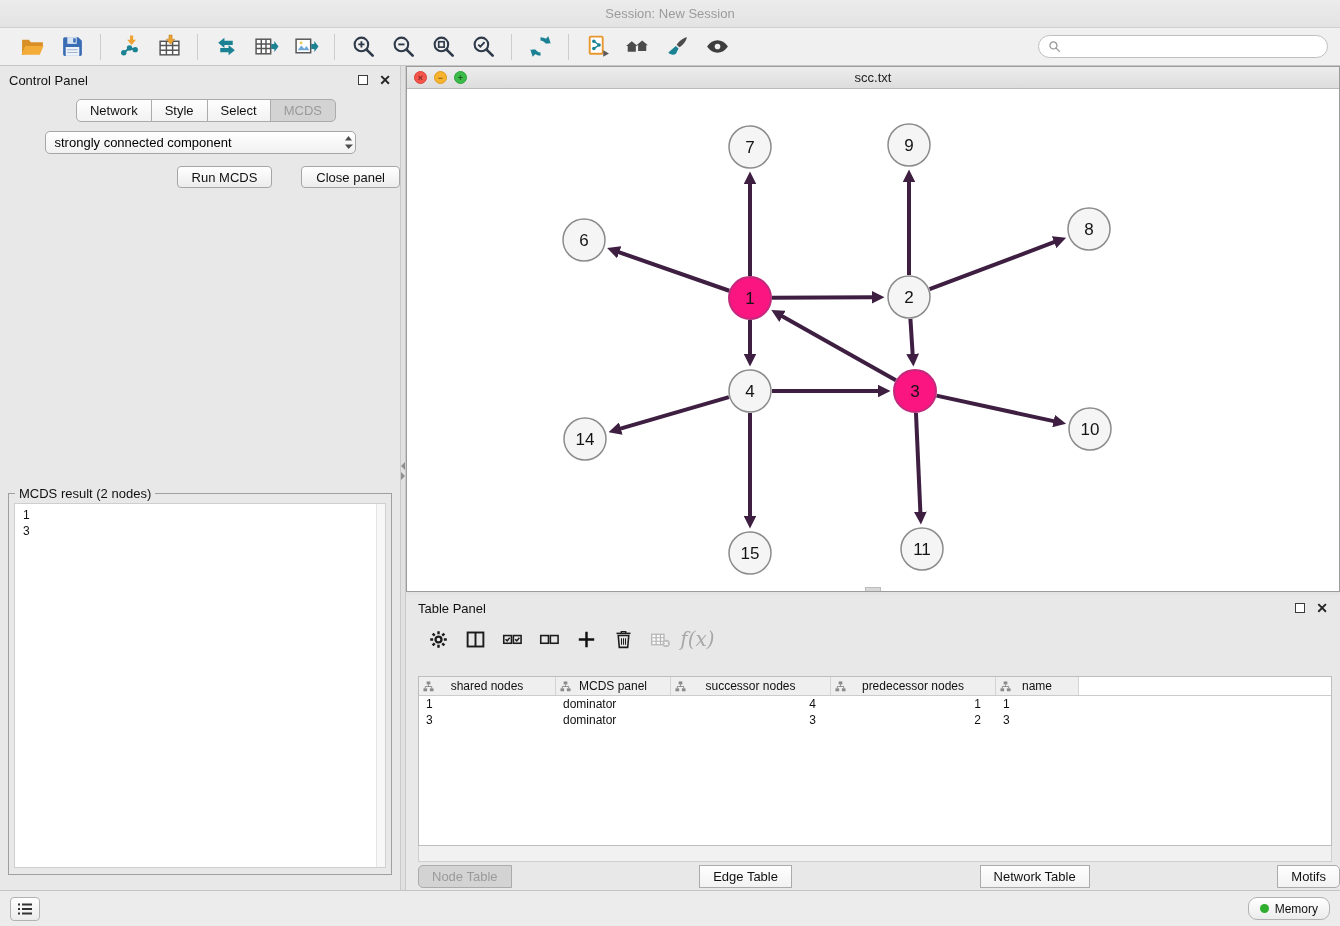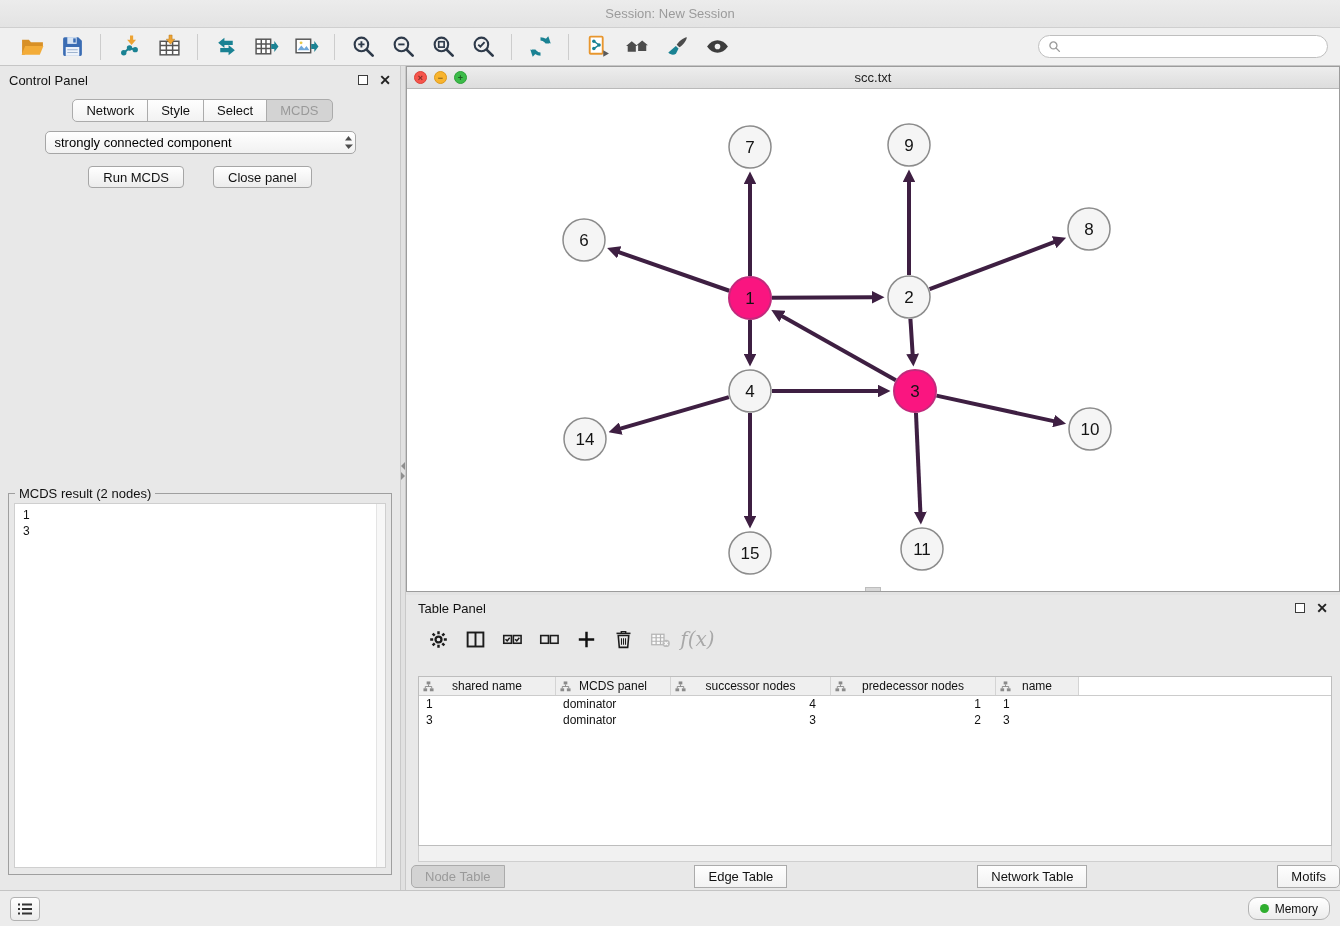--- a/index.html
+++ b/index.html
@@ -15,27 +15,27 @@
   .searchbox input{border:none;outline:none;flex:1;font-size:12px;background:transparent;font-family:"Liberation Sans",sans-serif}
 
   
   .control-panel{position:absolute;left:0;top:66px;width:400px;height:824px;background:#e8e8e8}
   .panel-header{height:28px;display:flex;align-items:center;padding:0 9px;font-size:13px;color:#111}
   .win-btns{margin-left:auto;display:flex;gap:11px;align-items:center}
   .float-icon{width:10px;height:10px;border:1.5px solid #3c3c3c;background:#fff}
   .close-icon{font-size:14px;font-weight:bold;color:#222;line-height:1;cursor:pointer}
   .seg-tabs{display:flex;justify-content:center;margin-top:5px}
   .seg-tab{padding:3px 13px;font-size:13px;background:linear-gradient(#fefefe,#f2f2f2);border:1px solid #ababab;margin-left:-1px;color:#111;cursor:pointer;white-space:nowrap}
-  .seg-tab:first-child{border-radius:5px 0 0 5px;margin-left:5px}
+  .seg-tab:first-child{border-radius:5px 0 0 5px;margin-left:12px}
   .seg-tab:last-child{border-radius:0 5px 5px 0}
   .seg-tab.active{background:#d3d3d3;color:#9a9a9a}
   .opt-label{margin-top:17px;text-align:center;font-size:13px;color:#111}
   .combo{width:311px;height:23px;margin:9px auto 0;background:linear-gradient(#ffffff,#f1f1f1);border:1px solid #a6a6a6;border-radius:5px;display:flex;align-items:center;padding:0 2px 0 9px;font-size:13px;cursor:pointer}
   .combo .spacer{flex:1}
-  .cp-buttons{display:flex;justify-content:center;gap:29px;margin-top:12px}
+  .cp-buttons{display:flex;justify-content:flex-end;gap:29px;margin-top:12px}
   .cp-btn{height:22px;padding:0 14px;font-size:13px;background:linear-gradient(#ffffff,#ececec);border:1px solid #a6a6a6;border-radius:4px;display:flex;align-items:center;cursor:pointer;color:#111}
   .result-box{position:absolute;left:8px;right:8px;top:427px;bottom:15px;border:1px solid #9f9f9f}
   .result-legend{position:absolute;top:-8px;left:6px;background:#e8e8e8;padding:0 4px;font-size:13px;color:#111}
   .result-list{position:absolute;left:5px;right:5px;top:9px;bottom:6px;background:#fff;border:1px solid #cfcfcf;font-size:12px;padding:3px 8px;line-height:16px;color:#111}
   .result-scroll{position:absolute;right:6px;top:10px;bottom:7px;width:9px;background:#f7f7f7;border-left:1px solid #e4e4e4}
 
   
   .splitter-v{position:absolute;left:400px;top:66px;width:6px;height:824px;background:#e1e1e1;border-left:1px solid #c9c9c9;border-right:1px solid #c9c9c9;cursor:col-resize}
   .tri-l{width:0;height:0;border-top:4px solid transparent;border-bottom:4px solid transparent;border-right:4px solid #8f8f8f;margin:2px auto 0}
   .tri-r{width:0;height:0;border-top:4px solid transparent;border-bottom:4px solid transparent;border-left:4px solid #8f8f8f;margin:2px auto 0}
@@ -430,21 +430,21 @@
     </div>
   <div class="tp-table">
     <div class="tbl-header" id="tbl-header">
         <div class="tbl-th" style="width: 137px;">
           <svg class="hicon" width="11" height="11" viewBox="0 0 12 12">
             <rect x="4" y="0.5" width="4" height="3.2" fill="#8a8a8a"></rect>
             <rect x="0.5" y="8" width="4" height="3.2" fill="#8a8a8a"></rect>
             <rect x="7.5" y="8" width="4" height="3.2" fill="#8a8a8a"></rect>
             <path d="M6 3.7v2.3M2.5 8V6h7v2" stroke="#8a8a8a" fill="none"></path>
           </svg>
-          <span>shared name</span>
+          <span>shared nodes</span>
         </div>
         <div class="tbl-th" style="width: 115px;">
           <svg class="hicon" width="11" height="11" viewBox="0 0 12 12">
             <rect x="4" y="0.5" width="4" height="3.2" fill="#8a8a8a"></rect>
             <rect x="0.5" y="8" width="4" height="3.2" fill="#8a8a8a"></rect>
             <rect x="7.5" y="8" width="4" height="3.2" fill="#8a8a8a"></rect>
             <path d="M6 3.7v2.3M2.5 8V6h7v2" stroke="#8a8a8a" fill="none"></path>
           </svg>
           <span>MCDS panel</span>
         </div>

